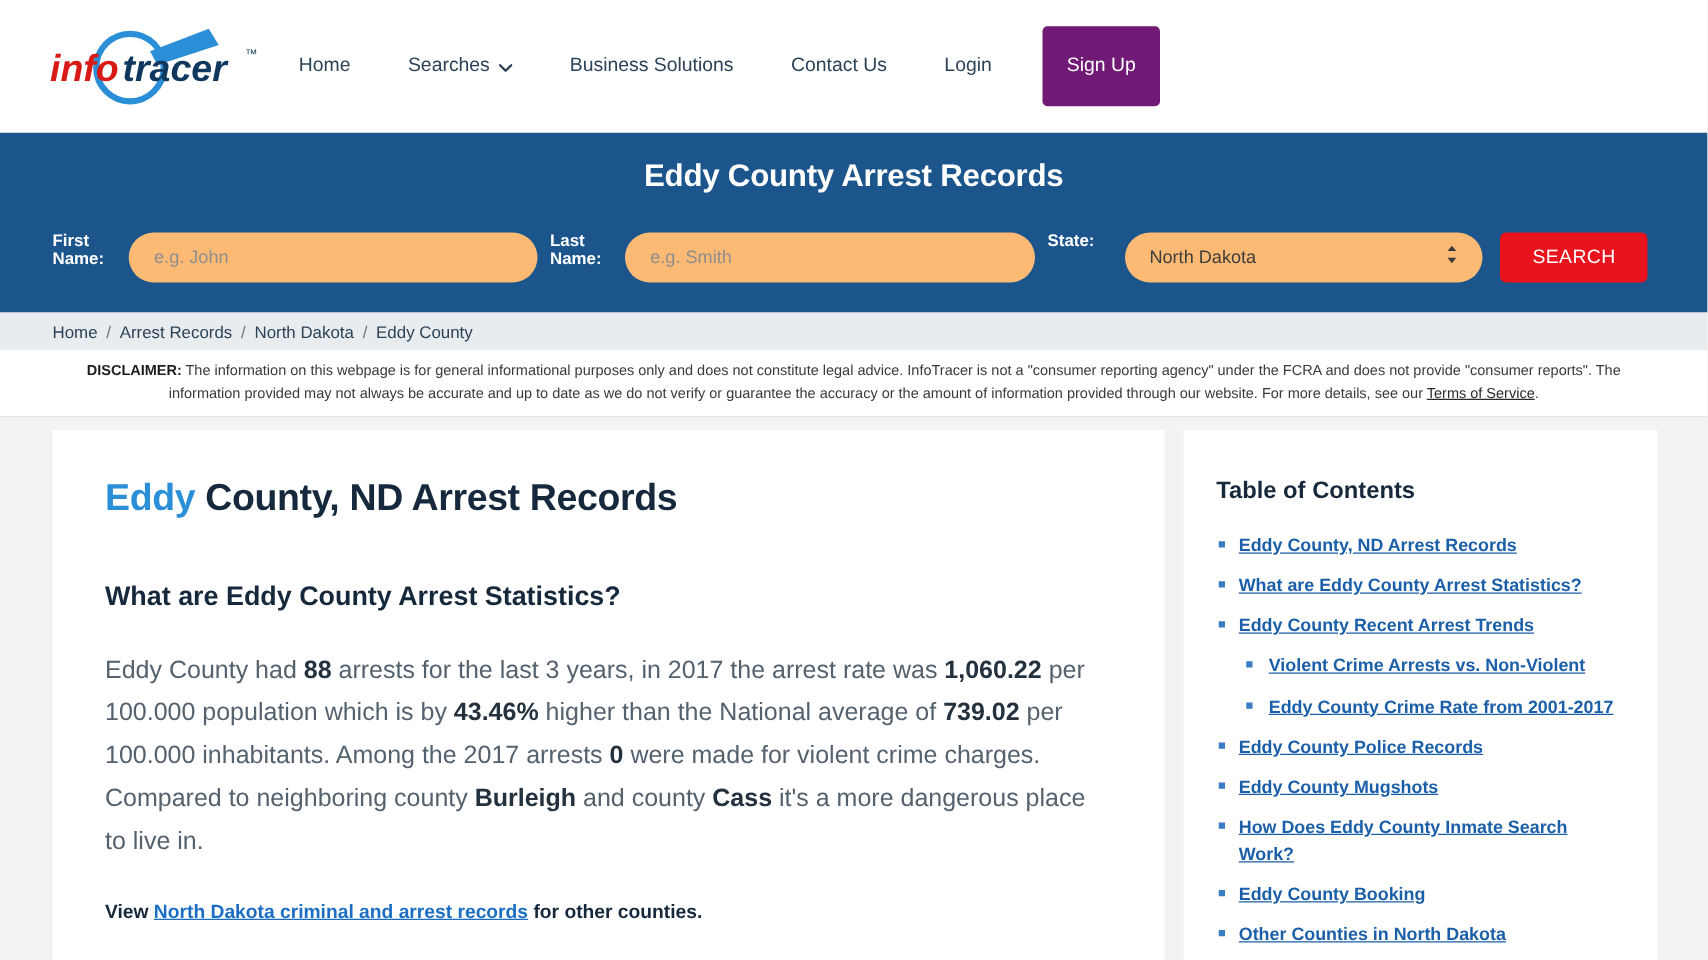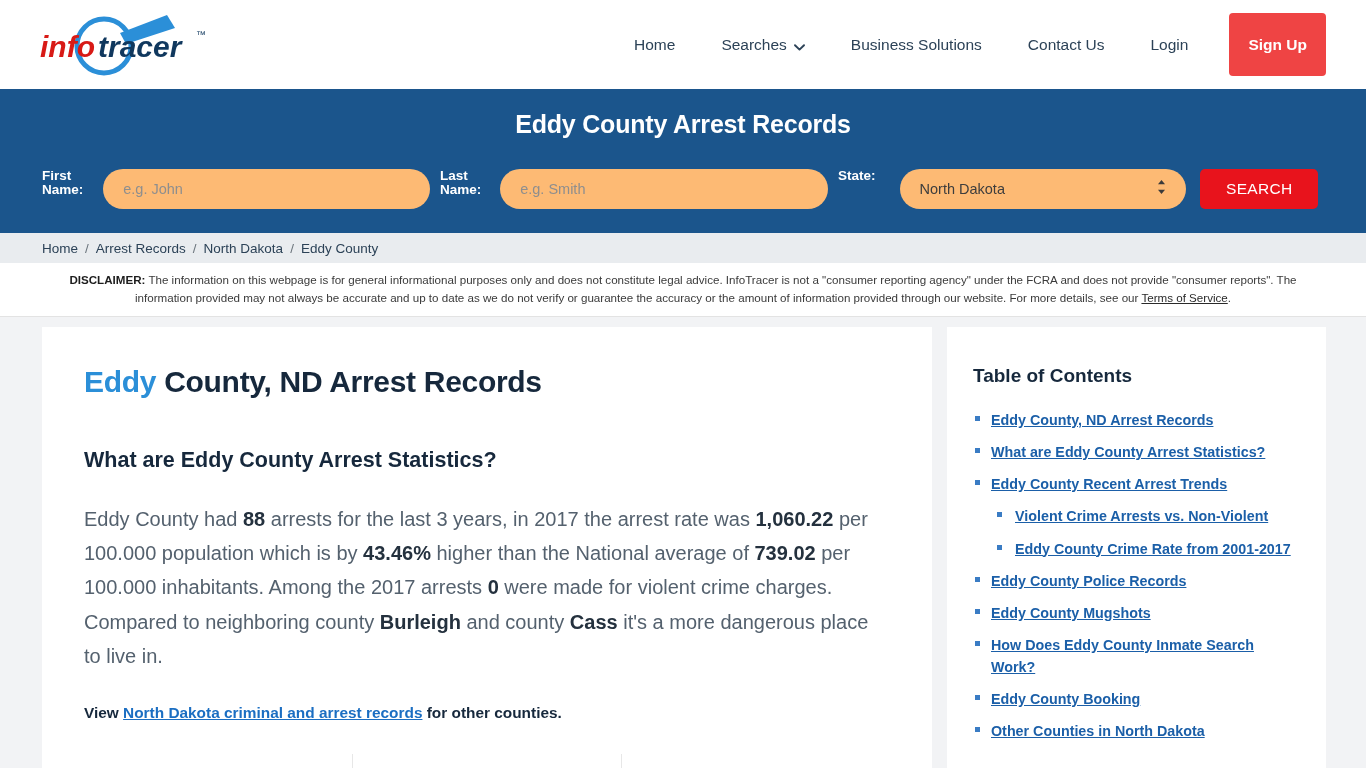--- a/index.html
+++ b/index.html
@@ -9,25 +9,24 @@
     width: 1366px; height: 768px;
     overflow: hidden;
     background: #f2f3f5;
     font-family: "Liberation Sans", sans-serif;
     -webkit-font-smoothing: antialiased;
   }
 
   
   .site-header {
     position: relative;
-    height: 89px;
+    height: 106px;
     background: #ffffff;
     display: flex;
     align-items: center;
-    justify-content: space-between;
     padding: 0 40px 0 36px;
   }
   .logo-wrap {
     position: relative;
     width: 180px; height: 70px;
     display: block;
     flex: 0 0 auto;
   }
   .logo-svg { display:block; width:180px; height:70px; }
 
@@ -44,24 +43,24 @@
     padding: 0 23px;
     line-height: 1;
     white-space: nowrap;
     cursor: pointer;
     display: flex;
     align-items: center;
     gap: 7px;
   }
   .caret-ico { display:inline-block; margin-top:2px; }
   .btn-signup {
-    background: #ef4444;
+    background: #701a75;
     color: #ffffff;
     font-size: 15.5px;
-    font-weight: 700;
+    font-weight: 400;
     border: none;
     border-radius: 4px;
     padding: 24px 19px;
     margin-left: 18px;
     cursor: pointer;
     font-family: inherit;
     line-height: 1;
     white-space: nowrap;
   }
 

